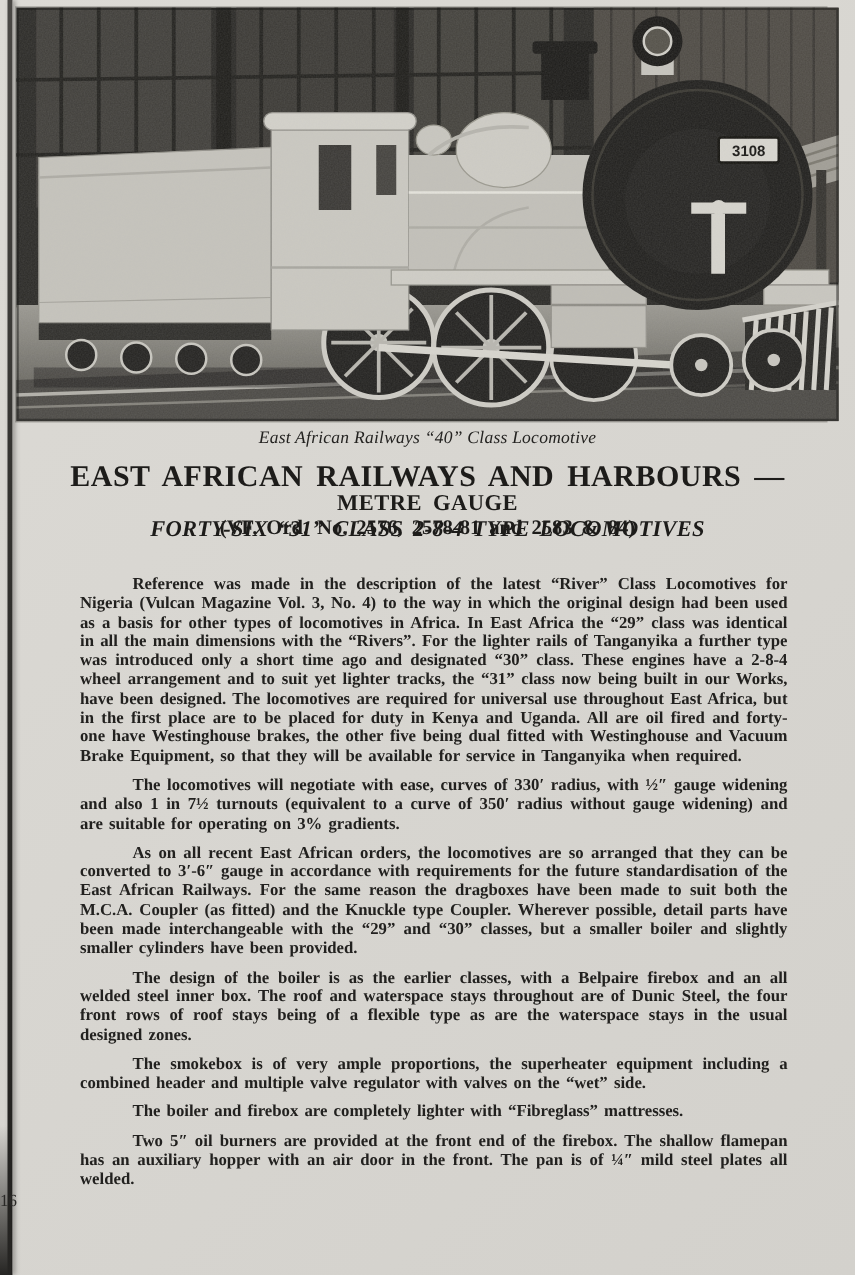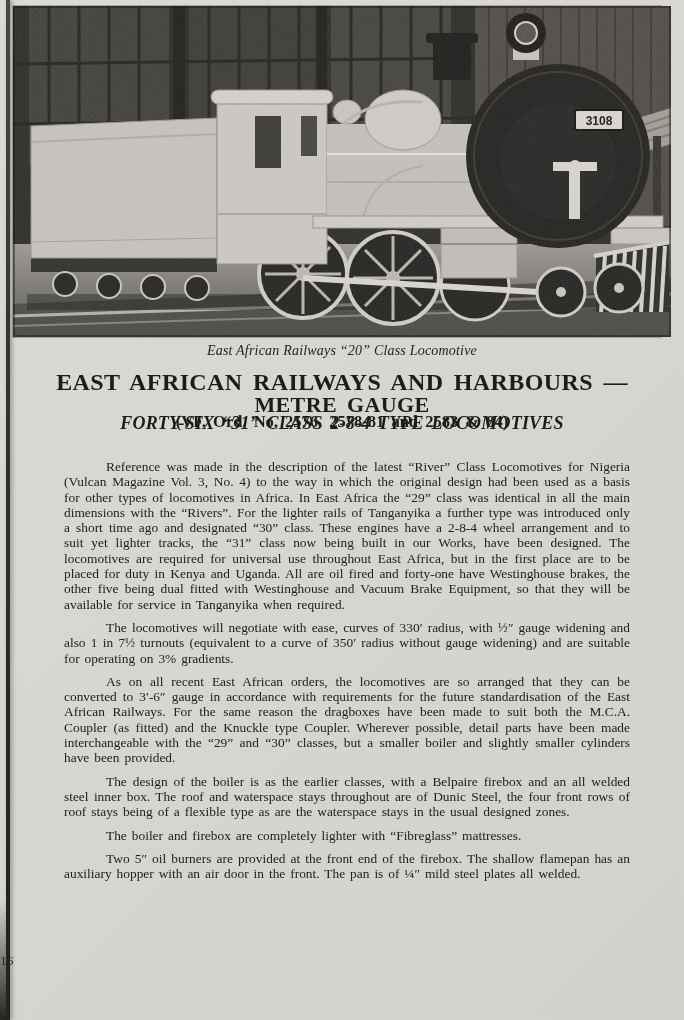--- a/index.html
+++ b/index.html
@@ -32,25 +32,25 @@
   .caption{
     position:absolute;left:0;right:0;top:343px;
     text-align:center;font-style:italic;font-size:14px;letter-spacing:.2px;
     color:#242321;
   }
   .hline{
     position:absolute;left:0;right:0;text-align:center;
     font-weight:bold;color:#1d1c1a;
   }
   .h1{top:369px;font-size:24px;letter-spacing:.4px;word-spacing:4px;}
-  .h2{top:392px;font-size:22px;letter-spacing:.4px;word-spacing:4px;text-align:center;}
+  .h2{top:392px;font-size:18px;letter-spacing:.4px;word-spacing:4px;text-align:center;}
   .h3{top:413px;font-size:18px;letter-spacing:.2px;word-spacing:3px;font-style:italic;}
   .h4{top:412px;font-size:16.5px;word-spacing:3px;}
   .text-block{
-    position:absolute;left:64px;right:54px;top:459px;
+    position:absolute;left:64px;right:54px;top:459px;font-weight:bold;
   }
   .text-block p{
     margin:0 0 8px 0;
     font-size:13.4px;line-height:15.3px;
     text-align:justify;text-indent:42px;
     word-spacing:1.6px;
     color:#22211f;
   }
   .page-number{
     position:absolute;left:0;right:0;top:953px;
@@ -234,31 +234,32 @@
         <circle cx="548" cy="286" r="5" fill="#c9c7c0"></circle>
         <circle cx="606" cy="282" r="24" fill="#232220" stroke="#cfcdc6" stroke-width="3"></circle>
         <circle cx="606" cy="282" r="5" fill="#c9c7c0"></circle>
       </g>
 
       <rect x="0" y="0" width="658" height="331" filter="url(#grain)" opacity="0.35"></rect>
       <rect x="1" y="1" width="656" height="329" fill="none" stroke="#1a1918" stroke-width="2" opacity="0.5"></rect>
     </svg>
   </figure>
 
-  <figcaption class="caption">East African Railways “20” Class Locomotive</figcaption>
+  <figcaption class="caption">East African Railways “40” Class Locomotive</figcaption>
 
   <div class="hline h1">EAST AFRICAN RAILWAYS AND HARBOURS —</div>
   <div class="hline h2">METRE GAUGE</div>
   <div class="hline h3">FORTY-SIX “31” CLASS 2-8-4 TYPE LOCOMOTIVES</div>
   <div class="hline h4">(VF. Ord. No. 2576, 2578-81 and 2583 &amp; 84)</div>
 
   <div class="text-block">
     <p>Reference was made in the description of the latest “River” Class Locomotives for Nigeria (Vulcan Magazine Vol. 3, No. 4) to the way in which the original design had been used as a basis for other types of locomotives in Africa.  In East Africa the “29” class was identical in all the main dimensions with the “Rivers”.  For the lighter rails of Tanganyika a further type was introduced only a short time ago and designated “30” class.  These engines have a 2-8-4 wheel arrangement and to suit yet lighter tracks, the “31” class now being built in our Works, have been designed.  The locomotives are required for universal use throughout East Africa, but in the first place are to be placed for duty in Kenya and Uganda.  All are oil fired and forty-one have Westinghouse brakes, the other five being dual fitted with Westinghouse and Vacuum Brake Equipment, so that they will be available for service in Tanganyika when required.</p>
     <p>The locomotives will negotiate with ease, curves of 330′ radius, with ½″ gauge widening and also 1 in 7½ turnouts (equivalent to a curve of 350′ radius without gauge widening) and are suitable for operating on 3% gradients.</p>
     <p>As on all recent East African orders, the locomotives are so arranged that they can be converted to 3′-6″ gauge in accordance with requirements for the future standardisation of the East African Railways.  For the same reason the dragboxes have been made to suit both the M.C.A. Coupler (as fitted) and the Knuckle type Coupler.  Wherever possible, detail parts have been made interchangeable with the “29” and “30” classes, but a smaller boiler and slightly smaller cylinders have been provided.</p>
     <p>The design of the boiler is as the earlier classes, with a Belpaire firebox and an all welded steel inner box.  The roof and waterspace stays throughout are of Dunic Steel, the four front rows of roof stays being of a flexible type as are the waterspace stays in the usual designed zones.</p>
+    <p>The smokebox is of very ample proportions, the superheater equipment including a combined header and multiple valve regulator with valves on the “wet” side.</p>
     <p>The boiler and firebox are completely lighter with “Fibreglass” mattresses.</p>
     <p>Two 5″ oil burners are provided at the front end of the firebox.  The shallow flamepan has an auxiliary hopper with an air door in the front.  The pan is of ¼″ mild steel plates all welded.</p>
   </div>
 
   <div class="page-number">16</div>
 
 </div>
 
 </body></html>

